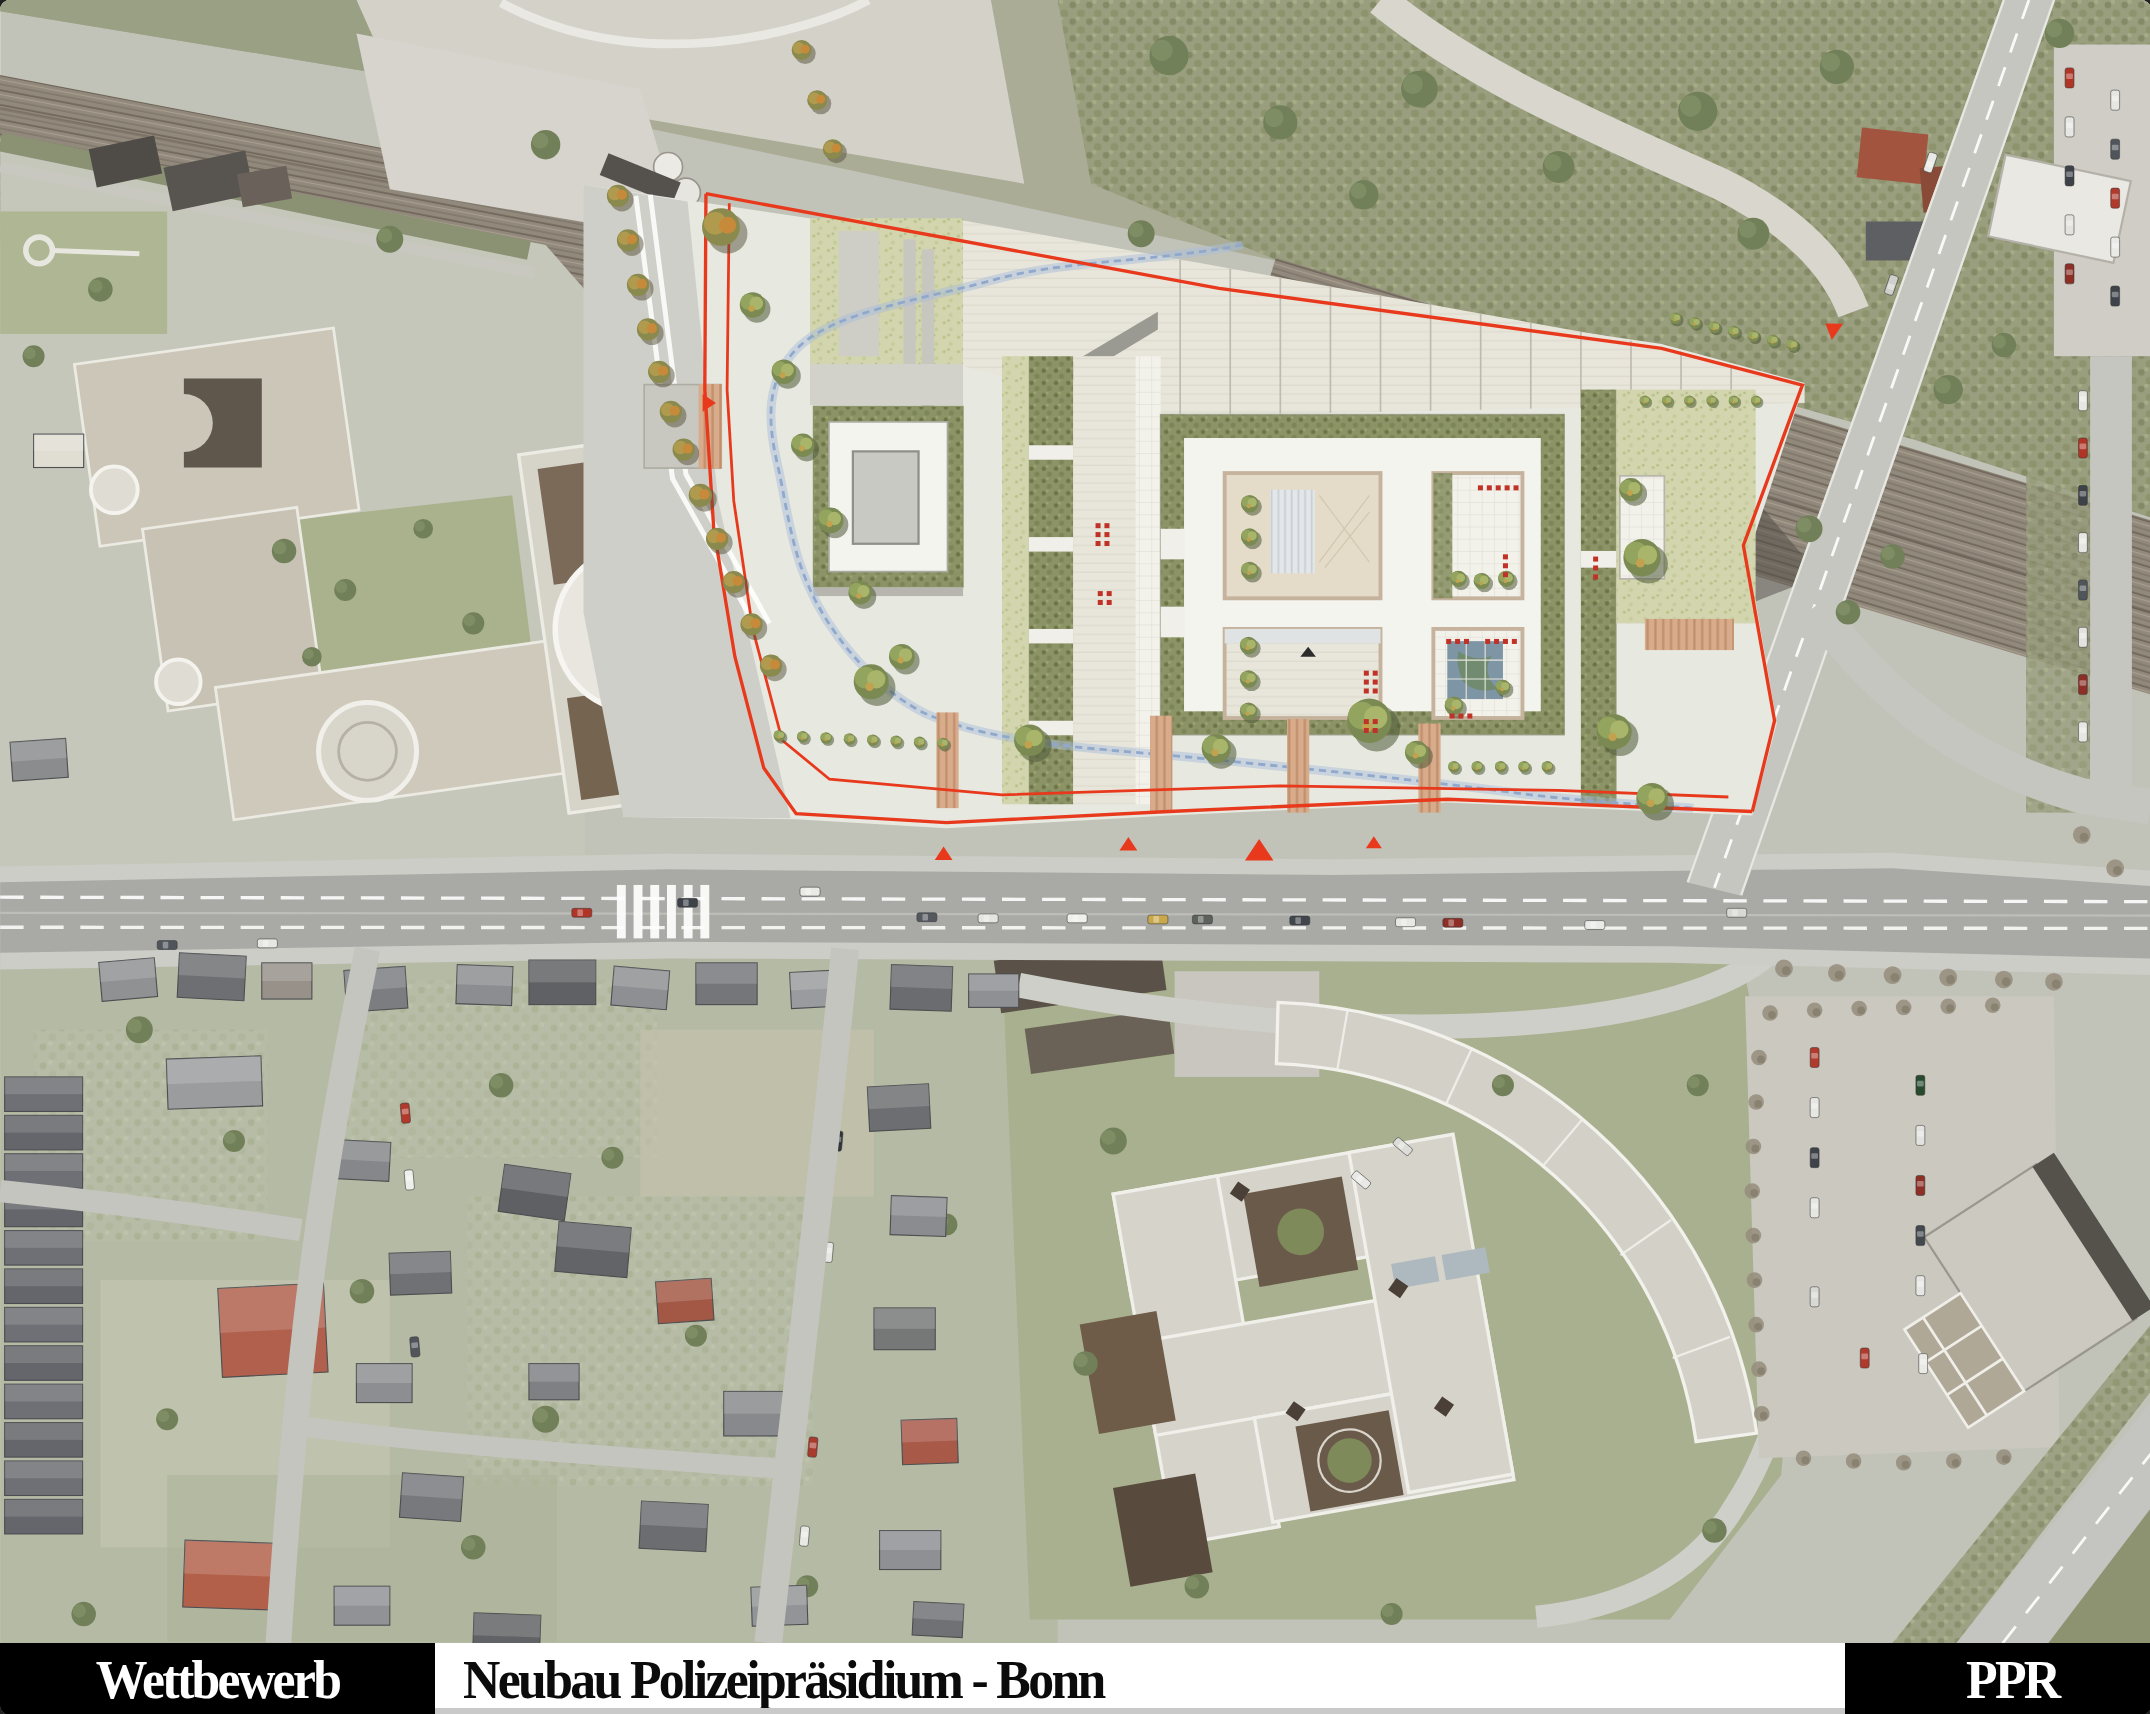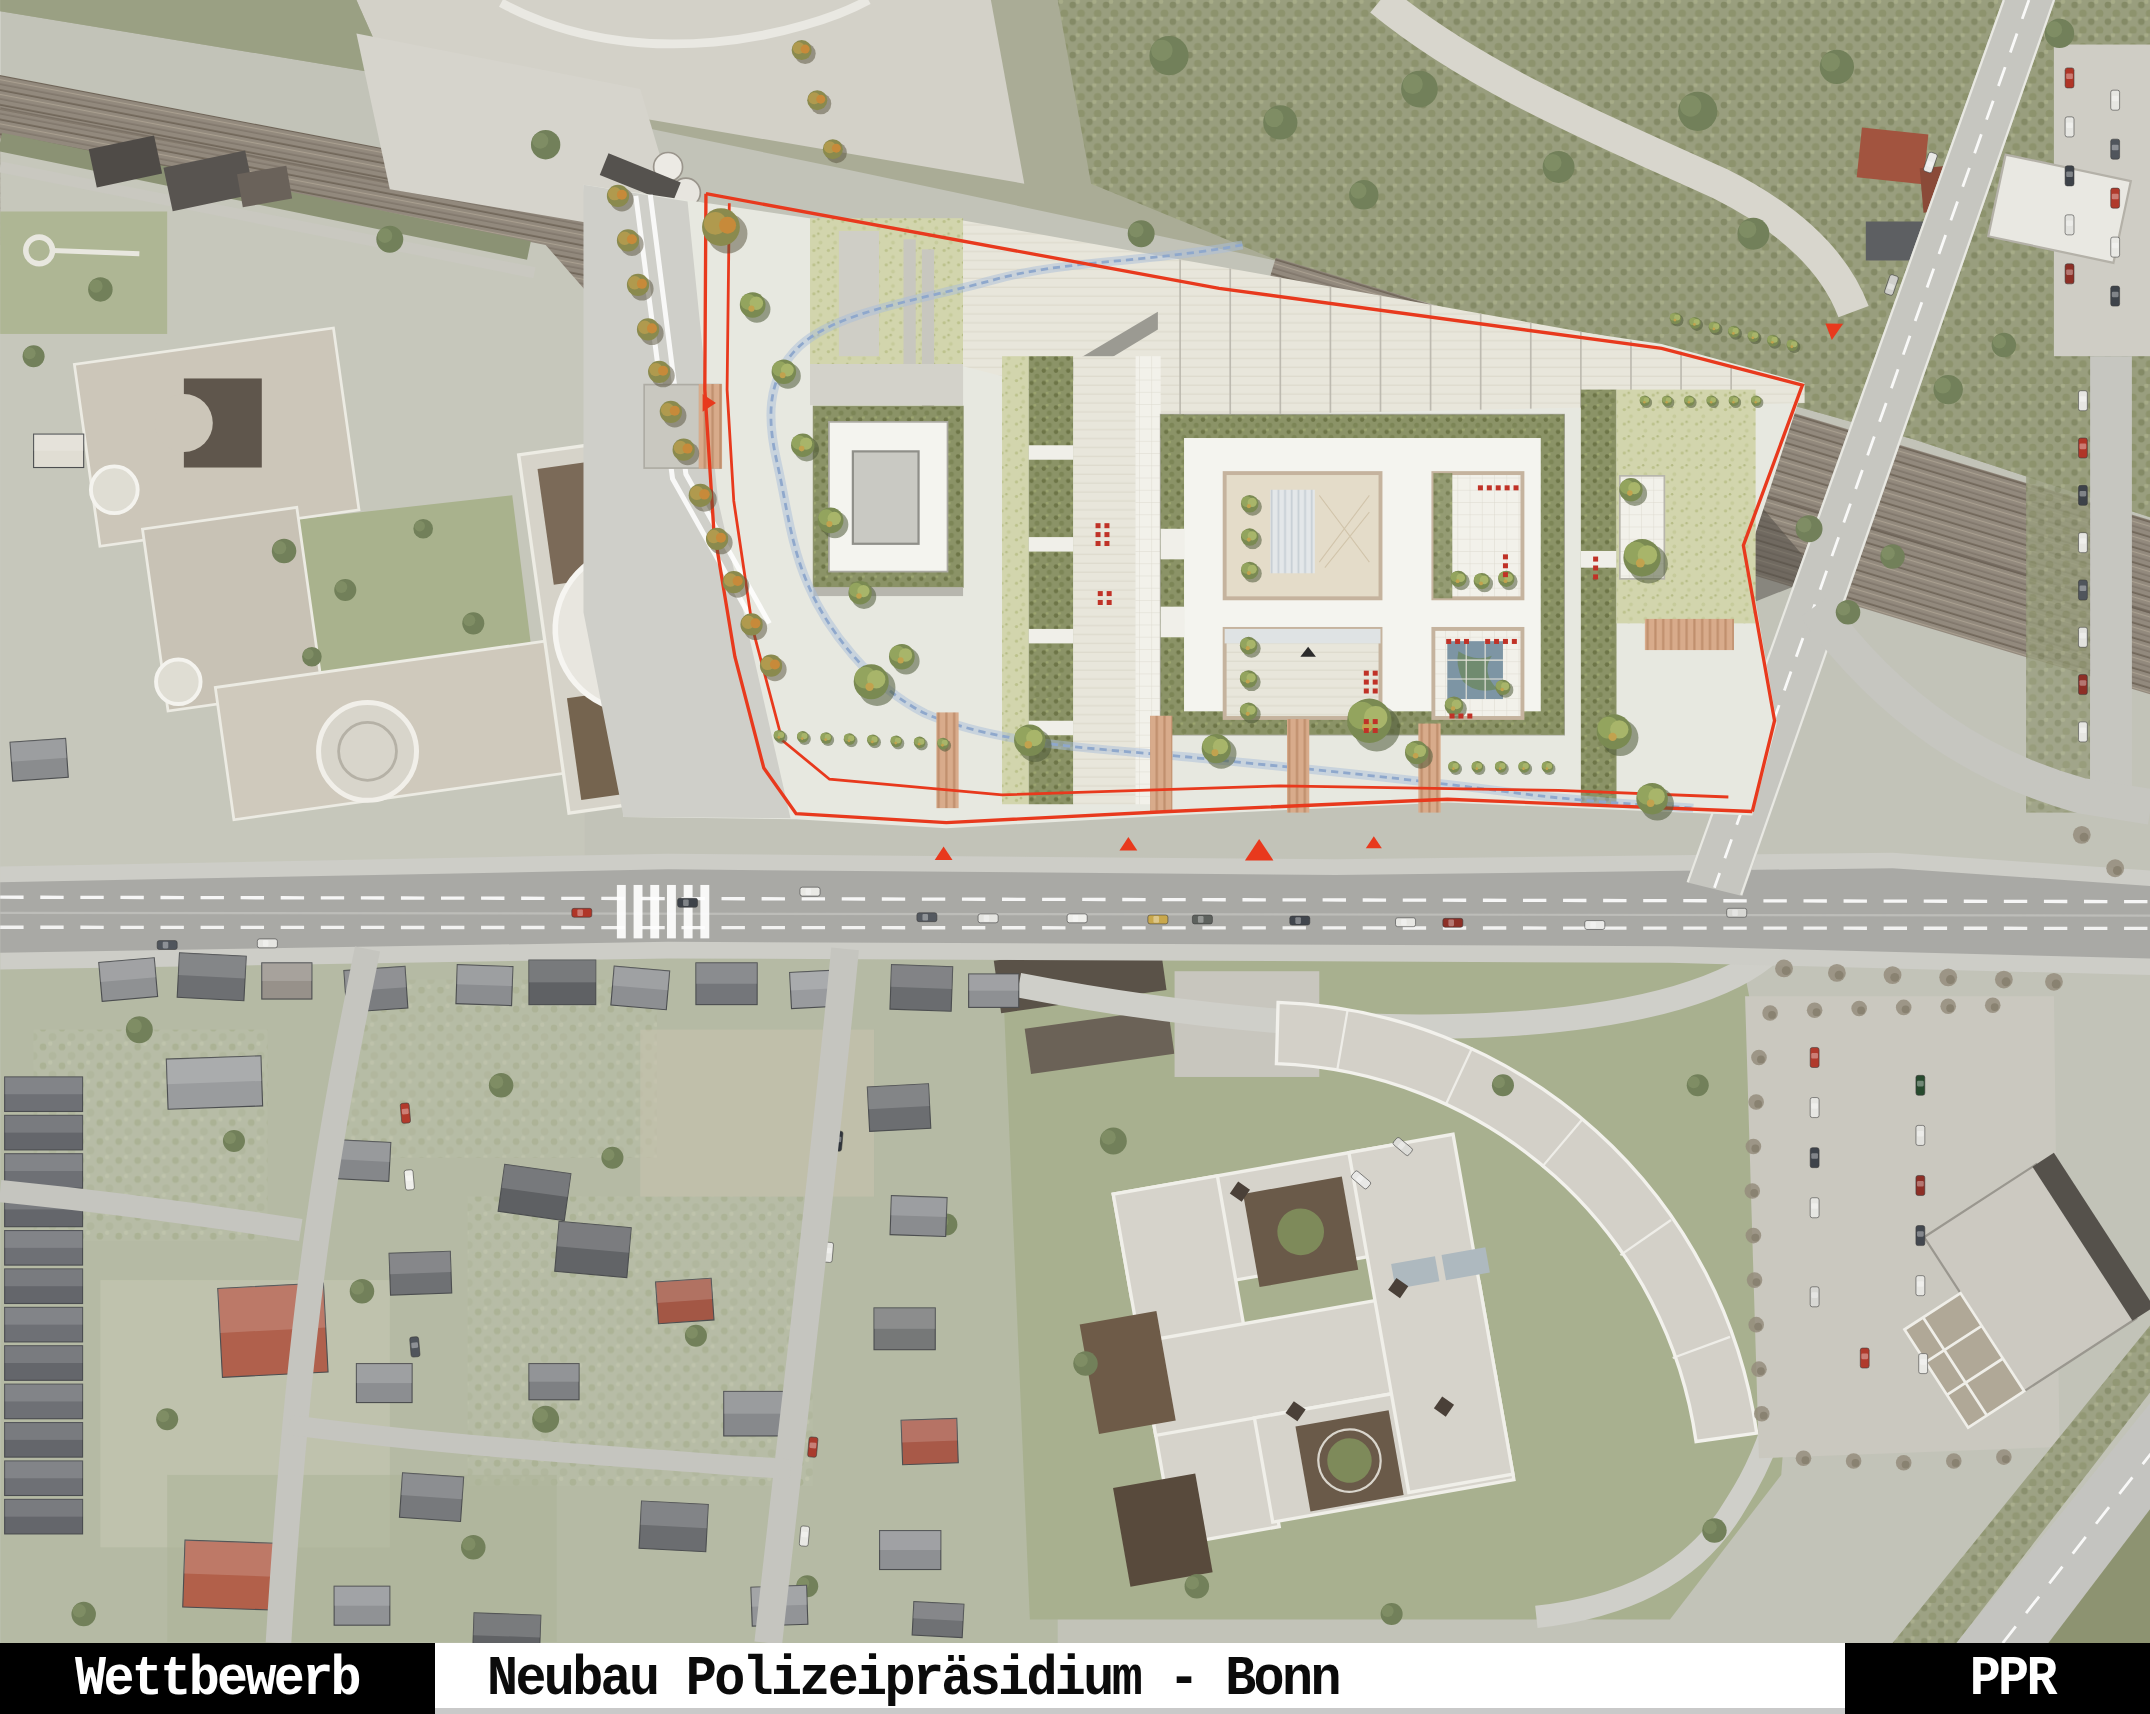--- a/index.html
+++ b/index.html
@@ -1,22 +1,22 @@
 <!DOCTYPE html>
 <html style="font-size:9px"><head>
 <meta charset="utf-8">
 <style>
   html,body{margin:0;padding:0;background:#222;}
   .sheet{position:relative;width:2151px;height:1715px;overflow:hidden;background:#fff;
-         font-family:Liberation Mono, monospace;}
+         font-family:Liberation Serif, serif;border-radius:10px;}
   .map{position:absolute;left:0;top:0;width:2151px;height:1643px;}
   .caption{position:absolute;left:0;top:1643px;width:2151px;height:72px;background:#000;display:flex;}
   .cap-box{height:100%;display:flex;align-items:center;box-sizing:border-box;}
   .cap-left{width:441px;background:#000;color:#fff;justify-content:center;}
-  .cap-mid{width:1429px;background:#fff;color:#0b0b0b;position:relative;padding-left:52px;}
+  .cap-mid{width:1429px;background:#fff;color:#0b0b0b;position:relative;padding-left:28px;}
   .cap-mid::after{content:"";position:absolute;left:0;bottom:0;width:100%;height:6.7px;background:#c9c9c9;}
   .cap-right{width:281px;background:#000;color:#fff;justify-content:center;margin-left:29px;}
   .cap-text{font-weight:bold;font-size:55px;letter-spacing:-2.8px;transform:scaleX(.94);transform-origin:left center;white-space:nowrap;}
   .cap-left .cap-text,.cap-right .cap-text{transform-origin:center center;}
 </style>
 </head>
 <body>
 
 <div class="sheet">
 <svg class="map" viewBox="0 0 3864 2952">

